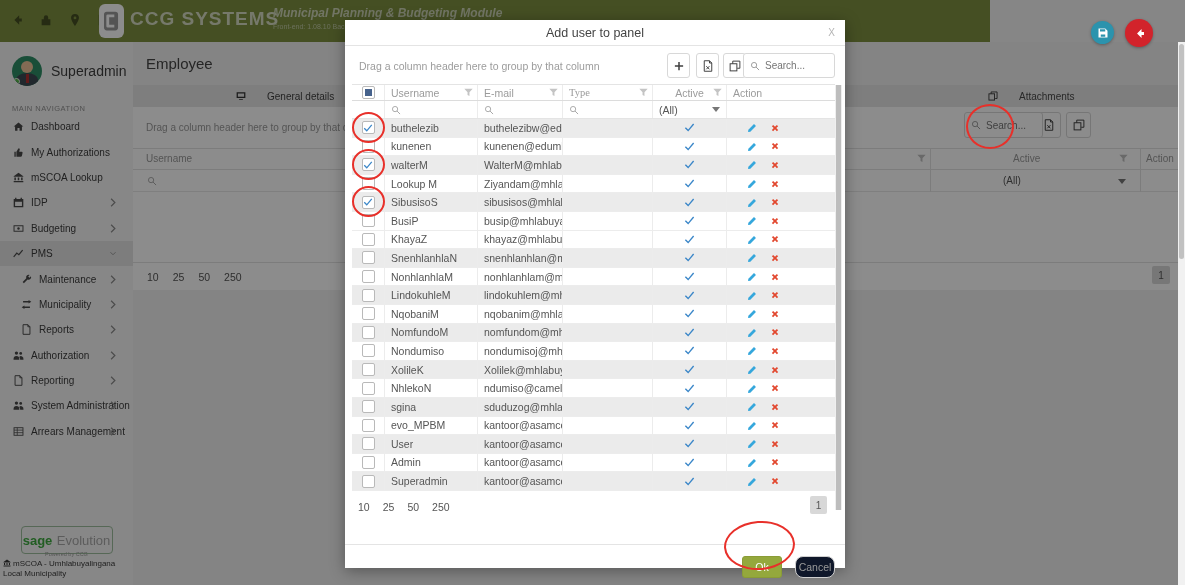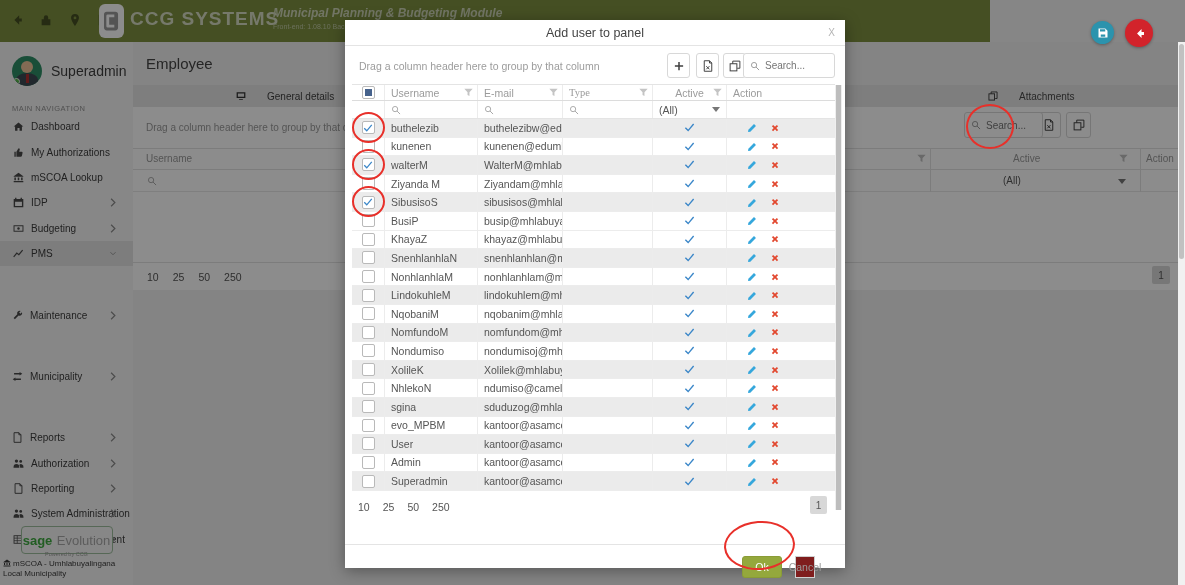--- a/index.html
+++ b/index.html
@@ -28,21 +28,21 @@
   .avatar .tie { position:absolute; left:14px; top:18px; width:3px; height:9px; background:#b03030; }
   .avatar .dot { position:absolute; left:1px; top:22px; width:7px; height:7px; border-radius:50%; background:#57b94c; border:1px solid #f6f6f6; }
   .user-name { font-size:14px; color:#3f3f3f; }
   .nav-section { position:absolute; left:12px; top:62px; font-size:7.5px; color:#939393; letter-spacing:.5px; }
   .nav { position:absolute; left:0; top:72px; width:133px; }
   .nav-item { position:relative; height:25.4px; display:flex; align-items:center; padding-left:13px; cursor:pointer; color:#3c3c3c; }
   .nav-item.active { background:#e3e3e3; }
   .nav-item .icn { width:11px; height:11px; color:#4a4a4a; margin-right:7px; flex:0 0 auto; }
   .nav-item .lbl { font-size:10px; white-space:nowrap; }
   .nav-item .chev { position:absolute; right:10px; width:6px; height:9px; color:#8a8a8a; }
-  .nav-sub .nav-item { padding-left:12px;margin-top:36px; }
+  .nav-sub .nav-item { padding-left:21px; }
   .sb-footer { position:absolute; left:0; bottom:6px; width:133px; }
   .sage-box { position:relative; margin:0 auto; width:92px; height:28px; border:1px solid #9dbd9d; border-radius:4px; display:flex; align-items:center; justify-content:center; background:#f6f6f6; }
   .sage-g { font-size:13px; font-weight:bold; color:#3faa41; }
   .sage-e { font-size:13px; color:#a8a8a8; }
   .powered { position:absolute; left:0; bottom:-4px; width:100%; text-align:center; font-size:5.5px; color:#9a9a9a; }
   .muni { margin:5px 3px 0 3px; font-size:8px; color:#3a3a3a; line-height:1.25; }
   .muni .icn { width:8px; height:8px; color:#3a3a3a; display:inline-block; vertical-align:-1px; margin-right:2px; }
 
   
   .content { position:absolute; left:133px; top:42px; width:1045px; height:543px; background:#f1f1f1; z-index:1; }
@@ -109,21 +109,21 @@
   .act-edit { width:11px; height:11px; color:#35a7dc; cursor:pointer; }
   .act-del { width:10px; height:10px; color:#e2472e; cursor:pointer; }
   .shaded { background:#ebebeb; }
   .m-scroll { position:absolute; left:490px; top:65px; width:7px; height:425px; background:#efefef; }
   .m-scroll .thumb { position:absolute; left:1px; top:0; width:5px; height:425px; background:#bdbdbd; }
   .m-pager { position:absolute; left:7px; top:473px; width:483px; height:28px; display:flex; align-items:center; gap:13px; padding-left:6px; font-size:10.5px; color:#555; }
   .m-page1 { position:absolute; left:465px; top:476px; width:17px; height:18px; background:#d8d8d8; border-radius:2px; font-size:10px; color:#555; display:flex; align-items:center; justify-content:center; }
   .pg-size { cursor:pointer; }
   .m-footer { position:absolute; left:0; top:508px; width:500px; height:40px; border-top:1px solid #e4e4e4;margin-top:16px; }
   .btn-ok { position:absolute; left:397px; top:11px; width:40px; height:22px; background:#94a83c; border:1px solid #8a9c36; border-radius:3px; color:#fff; font-size:10.5px; display:flex; align-items:center; justify-content:center; cursor:pointer; }
-  .btn-cancel { position:absolute; left:450px; top:11px; width:20px; height:22px; background:#7f1d1d; border:1px solid #cfcfcf; border-radius:0; color:#9a9a9a; font-size:10.5px; display:flex; align-items:center; justify-content:center; cursor:pointer; }
+  .btn-cancel { position:absolute; left:450px; top:11px; width:40px; height:22px; background:#0f172a; border:1px solid #cfcfcf; border-radius:8px; color:#9a9a9a; font-size:10.5px; display:flex; align-items:center; justify-content:center; cursor:pointer; }
 
   
   .anno { position:absolute; border:2.5px solid #e8302a; border-radius:50%; z-index:70; pointer-events:none; }
   .an1 { left:352px; top:112px; width:33px; height:31px; }
   .an2 { left:352px; top:149px; width:33px; height:31px; }
   .an3 { left:352px; top:186px; width:33px; height:31px; }
   .an4 { left:966px; top:104px; width:48px; height:45px; }
   .an5 { left:724px; top:521px; width:71px; height:49px; transform:rotate(-4deg); }
 
   .icn svg { width:100%; height:100%; display:block; }
@@ -703,21 +703,21 @@
                   <path d="M3 5l2-2 3 3 3-3 2 2-3 3 3 3-2 2-3-3-3 3-2-2 3-3z" fill="currentColor"></path>
                 </svg>
               </span>
     </div>
   </div>
   <div class="g-row g-data">
     <div class="c0">
               <div class="cbx"></div>
             </div>
     <div class="c1">
-              <span class="trunc">Ziyanda M</span>
+              <span class="trunc">Lookup M</span>
             </div>
     <div class="c2">
               <span class="trunc">Ziyandam@mhlabuy...</span>
             </div>
     <div class="c3"></div>
     <div class="c4">
               <span class="chk icn">
                 <svg viewBox="0 0 16 16">
                   <path d="M2 8.5l4 4L14 3" fill="none" stroke="currentColor" stroke-width="2"></path>
                 </svg>

